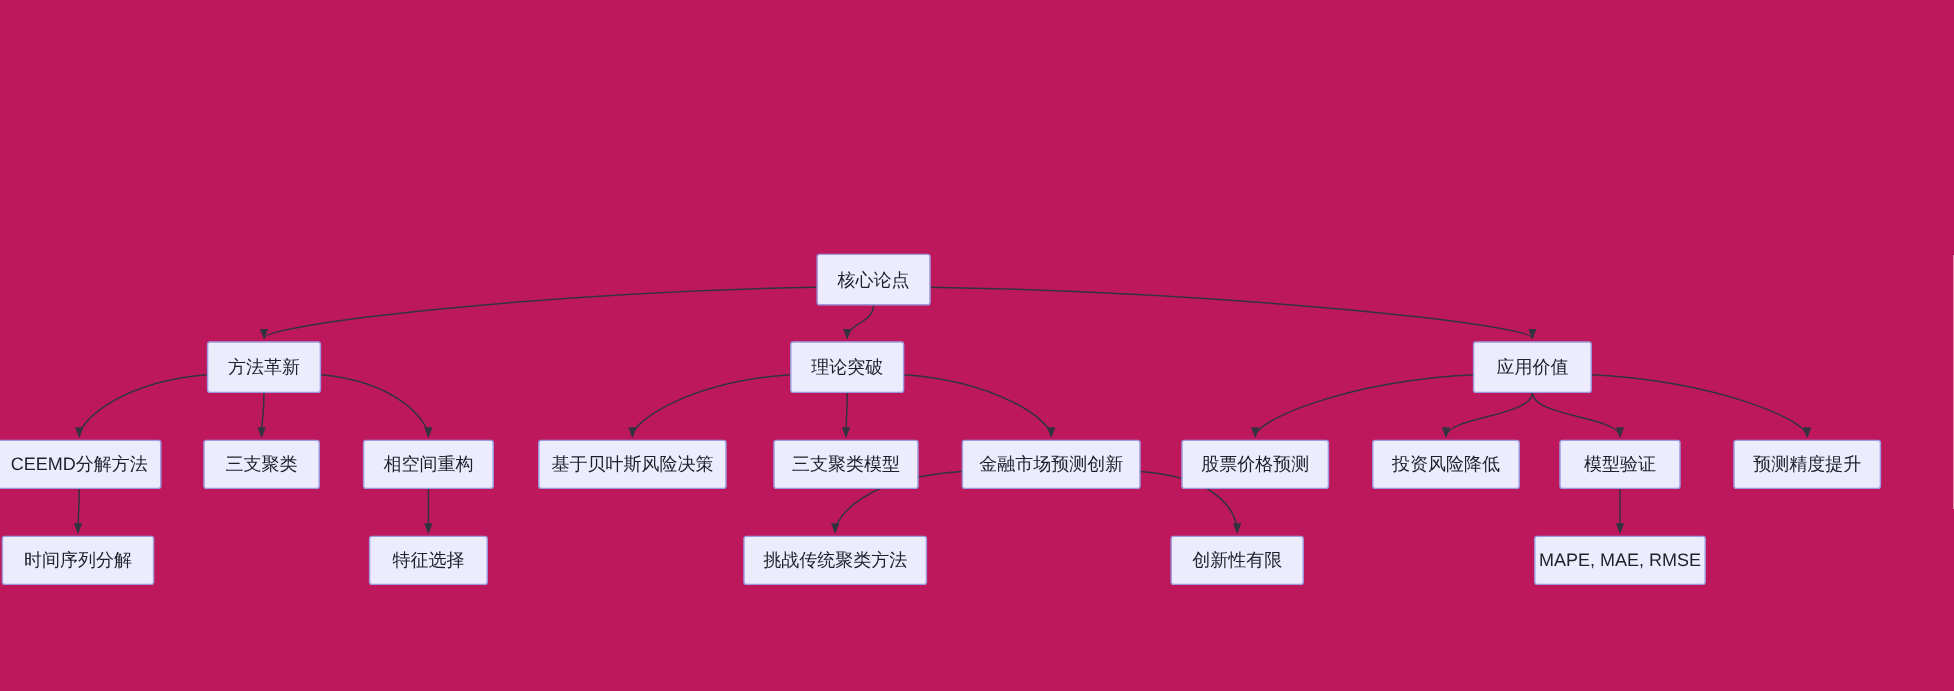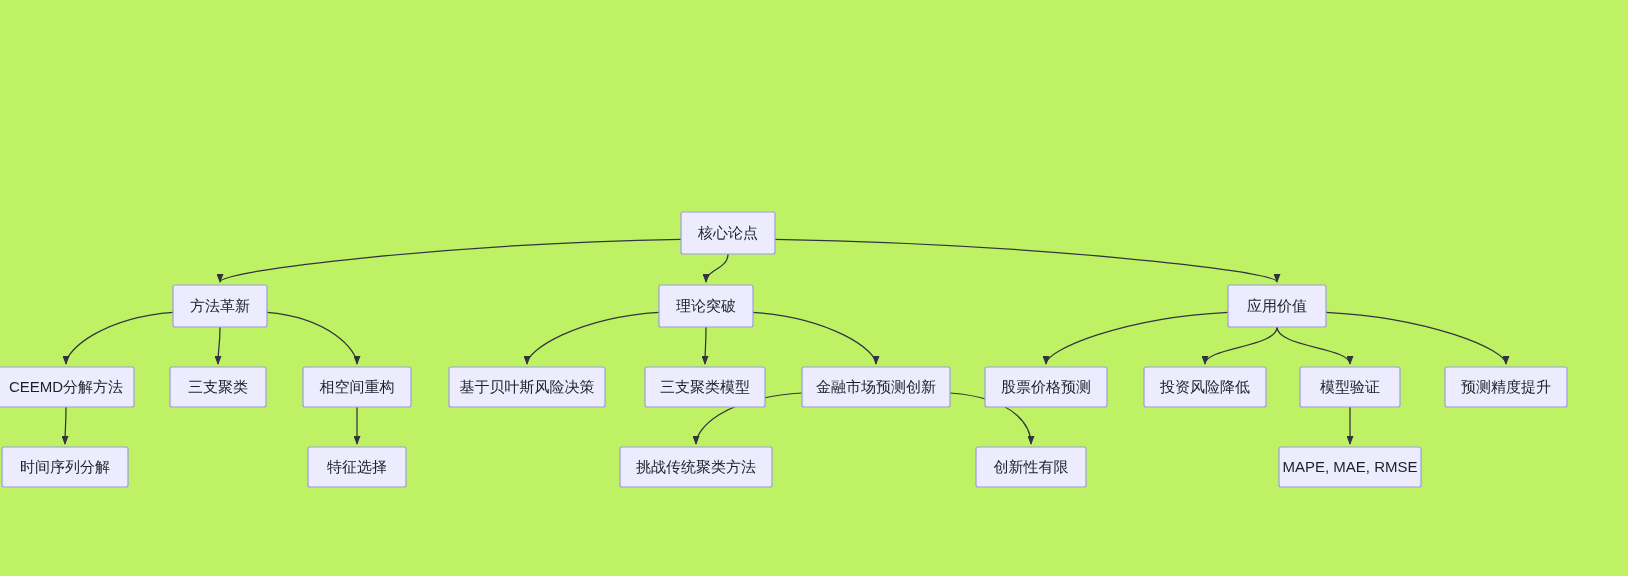--- a/index.html
+++ b/index.html
@@ -10,21 +10,21 @@
   body {
     width: 1628px;
     height: 576px;
     overflow: hidden;
     font-family: "Liberation Sans", "DejaVu Sans", sans-serif;
   }
   #diagram-root {
     position: relative;
     width: 1628px;
     height: 576px;
-    background: #bef264;
+    background: #be185d;
   }
   svg#flow-svg {
     position: absolute;
     left: 0;
     top: 0;
     width: 1628px;
     height: 576px;
     display: block;
   }
   .node-rect {

